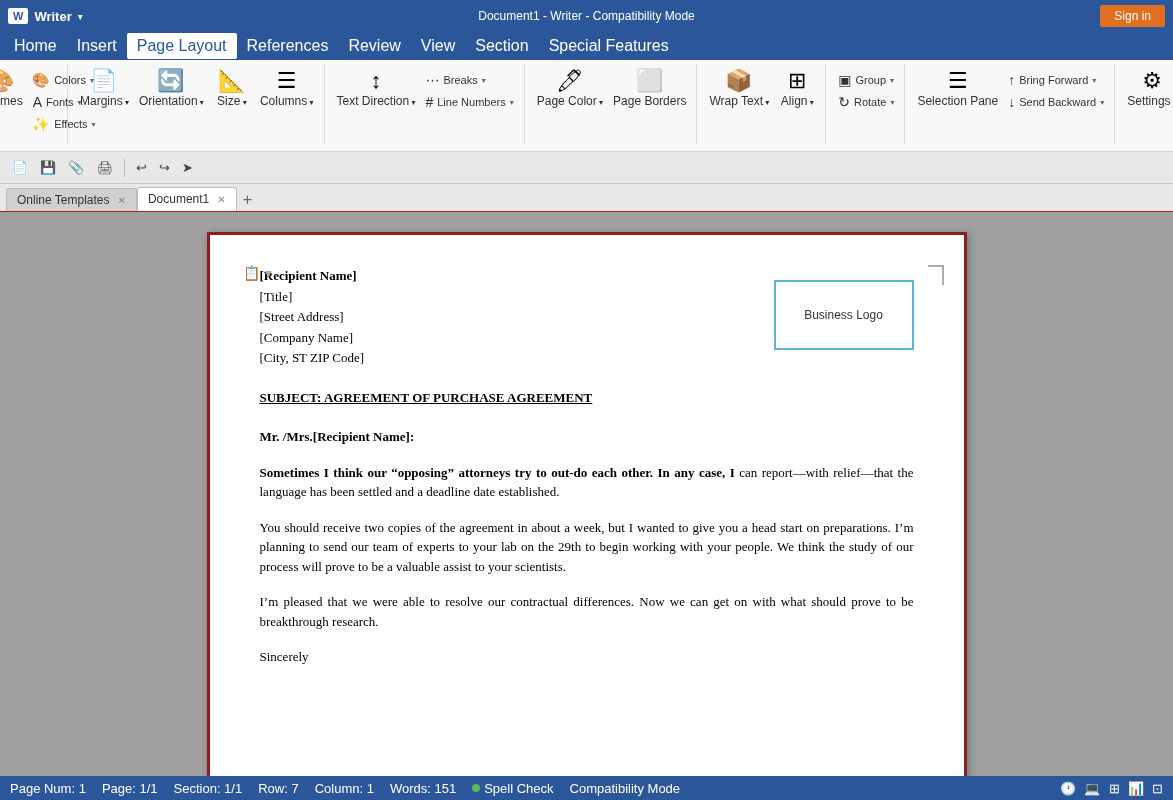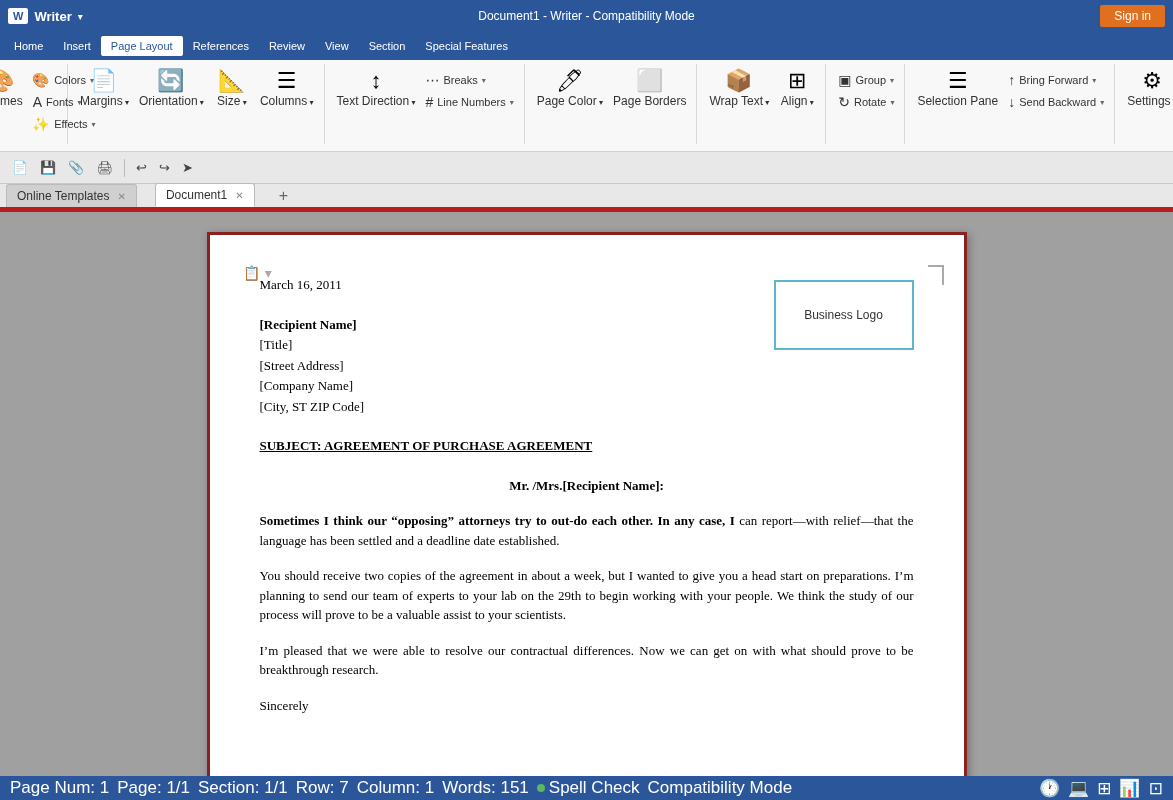--- a/index.html
+++ b/index.html
@@ -35,21 +35,21 @@
     .menu-bar {
       background: #2b579a;
       display: flex;
       align-items: center;
       height: 28px;
       padding: 0 4px;
     }
     .menu-item {
       color: white;
       padding: 4px 10px;
-      font-size: 11px;
+      font-size: 16px;
       cursor: pointer;
       border-radius: 2px;
     }
     .menu-item.active { background: white; color: #2b579a; }
 
     
     .ribbon {
       background: #f8f8f8;
       border-bottom: 1px solid #d0d0d0;
       padding: 4px 8px 4px 8px;
@@ -133,26 +133,26 @@
       padding: 3px 4px;
       border-radius: 2px;
       font-size: 13px;
       color: #444;
     }
     .qa-separator { width: 1px; height: 18px; background: #bbb; margin: 0 3px; }
 
     
     .tabs-bar {
       background: #e8e8e8;
-      border-bottom: 5px solid #b91c1c;
+      border-bottom: 1px solid #b91c1c;
       height: 28px;
       display: flex;
       align-items: flex-end;
       padding: 0 6px;
-      gap: 18px;
+      gap: 0;
     }
     .tab {
       display: flex;
       align-items: center;
       gap: 6px;
       padding: 4px 10px;
       background: #d0d0d0;
       border: 1px solid #bbb;
       border-bottom: none;
       border-radius: 3px 3px 0 0;
@@ -212,34 +212,34 @@
     .address-block { margin-bottom: 20px; }
     .address-block p { margin: 1px 0; }
 
     .subject-line {
       font-weight: bold;
       text-decoration: underline;
       margin: 20px 0;
       font-size: 13px;
     }
 
-    .salutation { margin-bottom: 16px; font-weight: bold; text-align: center; }
+    .salutation { margin-bottom: 16px; font-weight: bold; }
 
     .para { margin-bottom: 16px; text-align: justify; }
 
     
     .status-bar {
       background: #2b579a;
       color: white;
       height: 24px;
       display: flex;
       align-items: center;
       padding: 0 10px;
-      font-size: 17px;
-      gap: 8px;
+      font-size: 13px;
+      gap: 16px;
     }
     .status-right {
       margin-left: auto;
       display: flex;
       align-items: center;
       gap: 8px;
     }
     .status-item { white-space: nowrap; }
     .spell-check { display: flex; align-items: center; gap: 4px; }
     .spell-dot { width: 8px; height: 8px; background: #5cb85c; border-radius: 50%; }
@@ -464,23 +464,20 @@
     <div class="doc-icon">📋 ▾</div>
 
     <div class="business-logo">
       <span>Business Logo</span>
     </div>
 
     <div class="corner-marker"></div>
 
     <div class="page-content">
 
-      <div class="date-line">
-        <span>March 16, 2011</span>
-      </div>
 
       <div class="address-block">
         <p style="font-weight:bold;">[Recipient Name]</p>
         <p>[Title]</p>
         <p>[Street Address]</p>
         <p>[Company Name]</p>
         <p>[City, ST  ZIP Code]</p>
       </div>
 
       <div class="subject-line">

